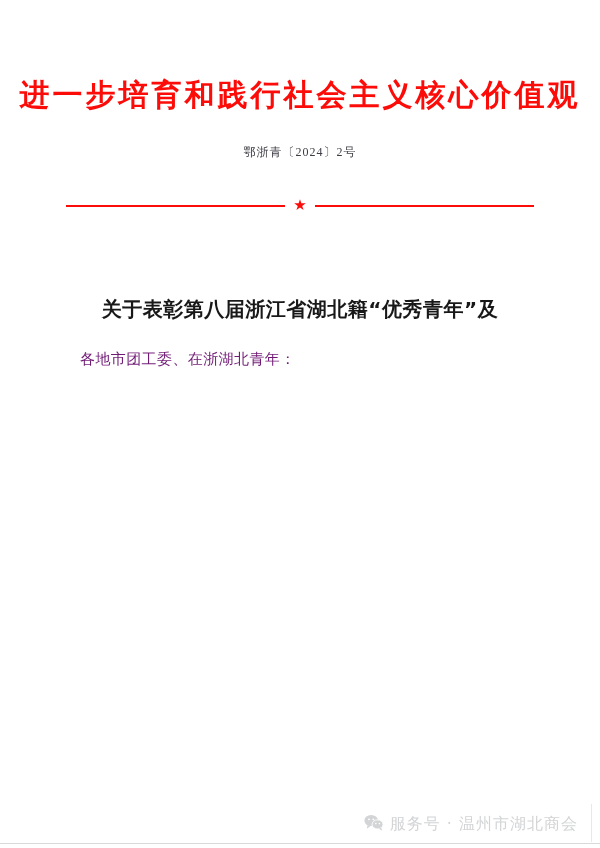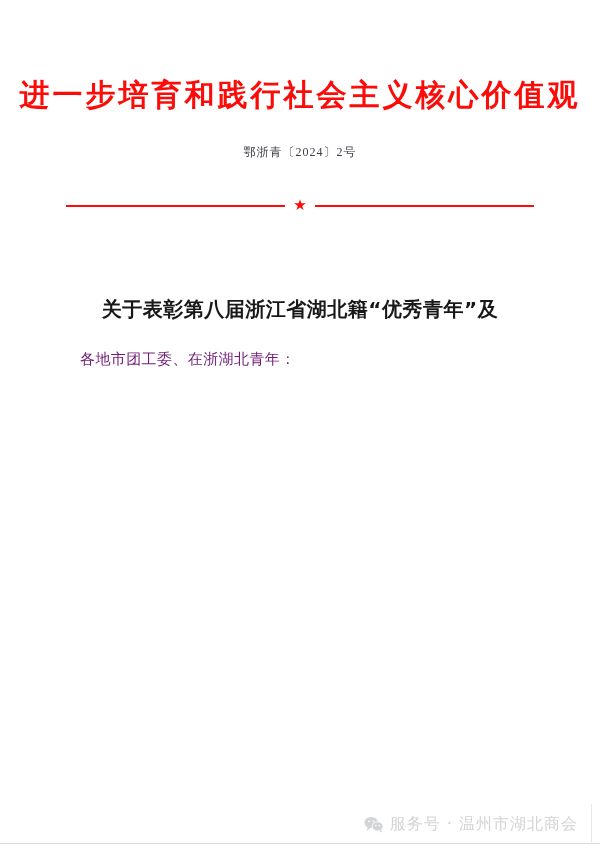--- a/index.html
+++ b/index.html
@@ -115,21 +115,20 @@
   .para.indent {
     text-indent: 2em;
   }
 
   
   .wm {
     position: absolute;
     top: 814px;
     right: 22px;
     display: flex;
-    align-items: center;
     gap: 6px;
     color: #d3d4d6;
     font-family: "DejaVu Sans", "Liberation Sans", sans-serif;
     font-size: 16px;
     letter-spacing: 1px;
     white-space: nowrap;
   }
   .wm-icon {
     display: block;
     width: 20px;

